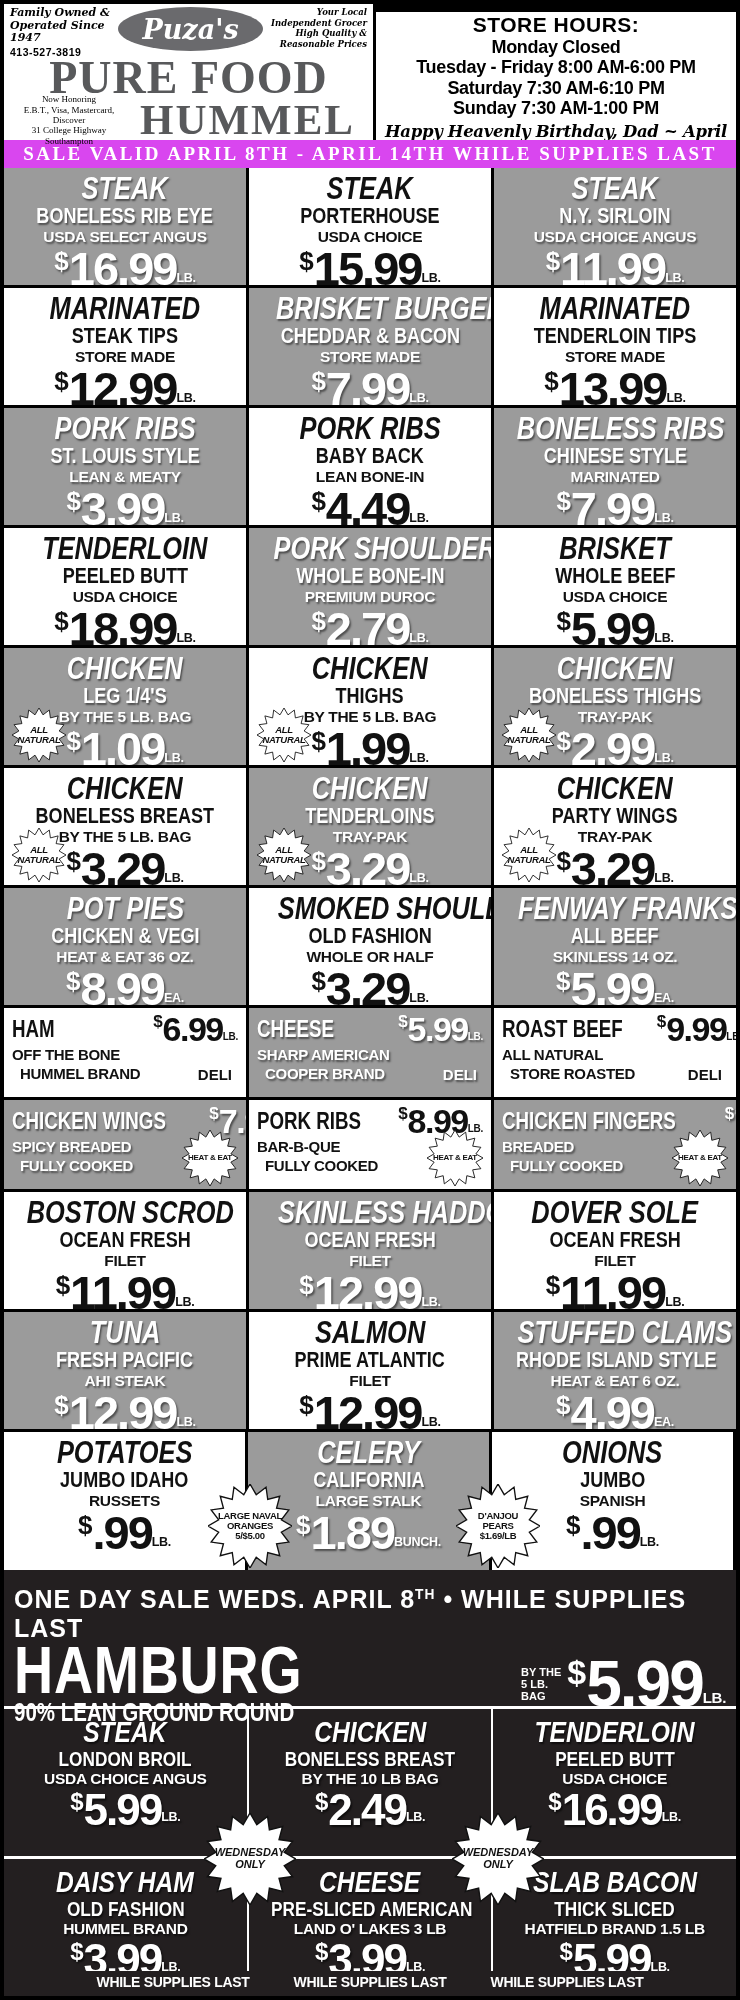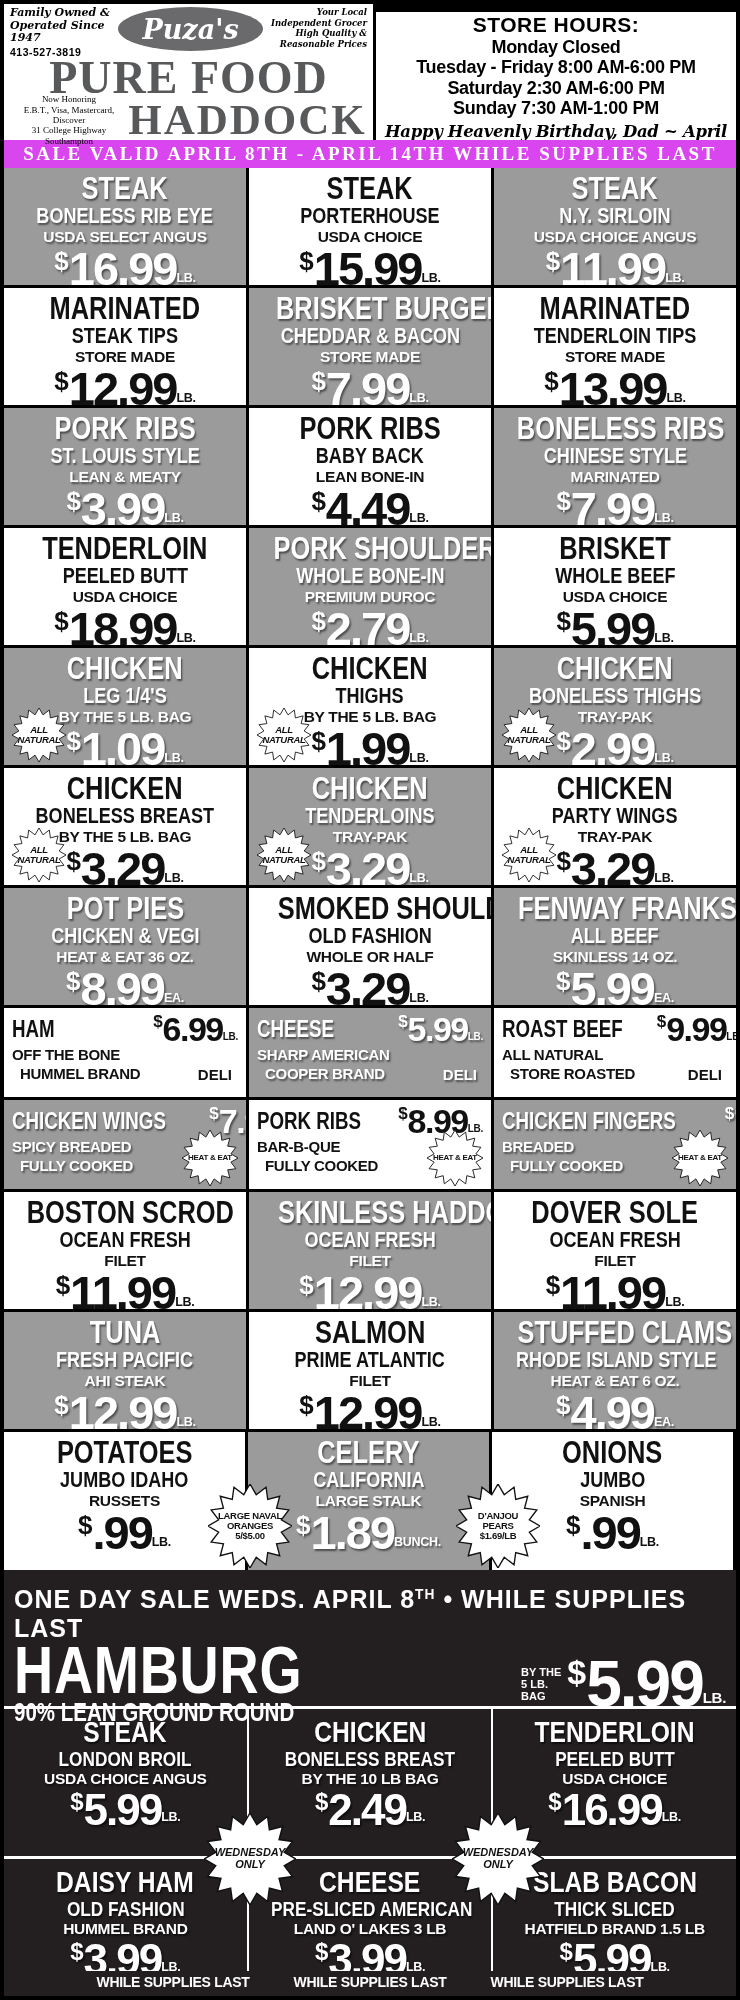--- a/index.html
+++ b/index.html
@@ -32,21 +32,21 @@
   .row{display:flex;position:relative;border-bottom:3px solid #000;height:120px;}
   .row:last-child{border-bottom:none;}
   .deli-row{height:92px;}
   .produce-row{height:138px;}
   .cell{flex:1 1 0;position:relative;overflow:hidden;text-align:center;padding-top:5px;}
   .row .cell:not(:last-child){border-right:3px solid #000;}
   .bg-white{background:#fff;color:#111;}
   .bg-gray{background:#9b9b9b;color:#fff;text-shadow:1.5px 2px 2px rgba(0,0,0,.5);}
   .bg-dark{background:transparent;color:#fff;text-shadow:1.5px 2px 2px rgba(0,0,0,.6);}
   .cond{display:inline-block;transform:scaleX(.82);transform-origin:50% 50%;white-space:nowrap;}
-  .pname{font-size:31px;font-weight:bold;line-height:1.0;}
+  .pname{font-size:31px;font-weight:bold;line-height:1.0;font-style:italic;}
   .pl2{font-size:22px;font-weight:bold;line-height:1.1;}
   .pl3{font-size:15.5px;font-weight:bold;line-height:1.15;letter-spacing:-.3px;}
   .price{display:flex;align-items:flex-start;justify-content:center;line-height:.95;margin-top:1px;}
   .cur{font-size:26px;font-weight:bold;margin-top:2px;}
   .num{font-size:47px;font-weight:bold;letter-spacing:-2px;}
   .unit{font-size:12.5px;font-weight:bold;align-self:flex-end;margin-bottom:7px;letter-spacing:-.3px;}
 
   
   .deli .dtop{display:flex;justify-content:space-between;align-items:flex-start;padding:0 8px 0 8px;}
   .deli .dname{font-size:24px;font-weight:bold;transform:scaleX(.78);transform-origin:0 50%;white-space:nowrap;margin-top:2px;}
@@ -126,28 +126,28 @@
       </div>
       <div class="big-title">PURE FOOD</div>
       <div class="hdr-bottom">
         <div class="honoring">
           <div>Now Honoring</div>
           <div>E.B.T., Visa, Mastercard,</div>
           <div>Discover</div>
           <div>31 College Highway</div>
           <div>Southampton</div>
         </div>
-        <div class="market">HADDOCK</div>
+        <div class="market">HUMMEL</div>
       </div>
     </div>
     <div class="hdr-right">
       <div class="hours-title">STORE HOURS:</div>
       <div class="hours-line">Monday Closed</div>
       <div class="hours-line">Tuesday - Friday 8:00 AM-6:00 PM</div>
-      <div class="hours-line">Saturday 2:30 AM-6:00 PM</div>
+      <div class="hours-line">Saturday 7:30 AM-6:10 PM</div>
       <div class="hours-line">Sunday 7:30 AM-1:00 PM</div>
       <div class="birthday">Happy Heavenly Birthday, Dad ~ April 8th</div>
     </div>
   </div>
 
   <div class="banner">SALE VALID APRIL 8TH - APRIL 14TH WHILE SUPPLIES LAST</div>
 
   <div id="grid">
       <div class="row">
         <div class="cell stacked bg-gray">

